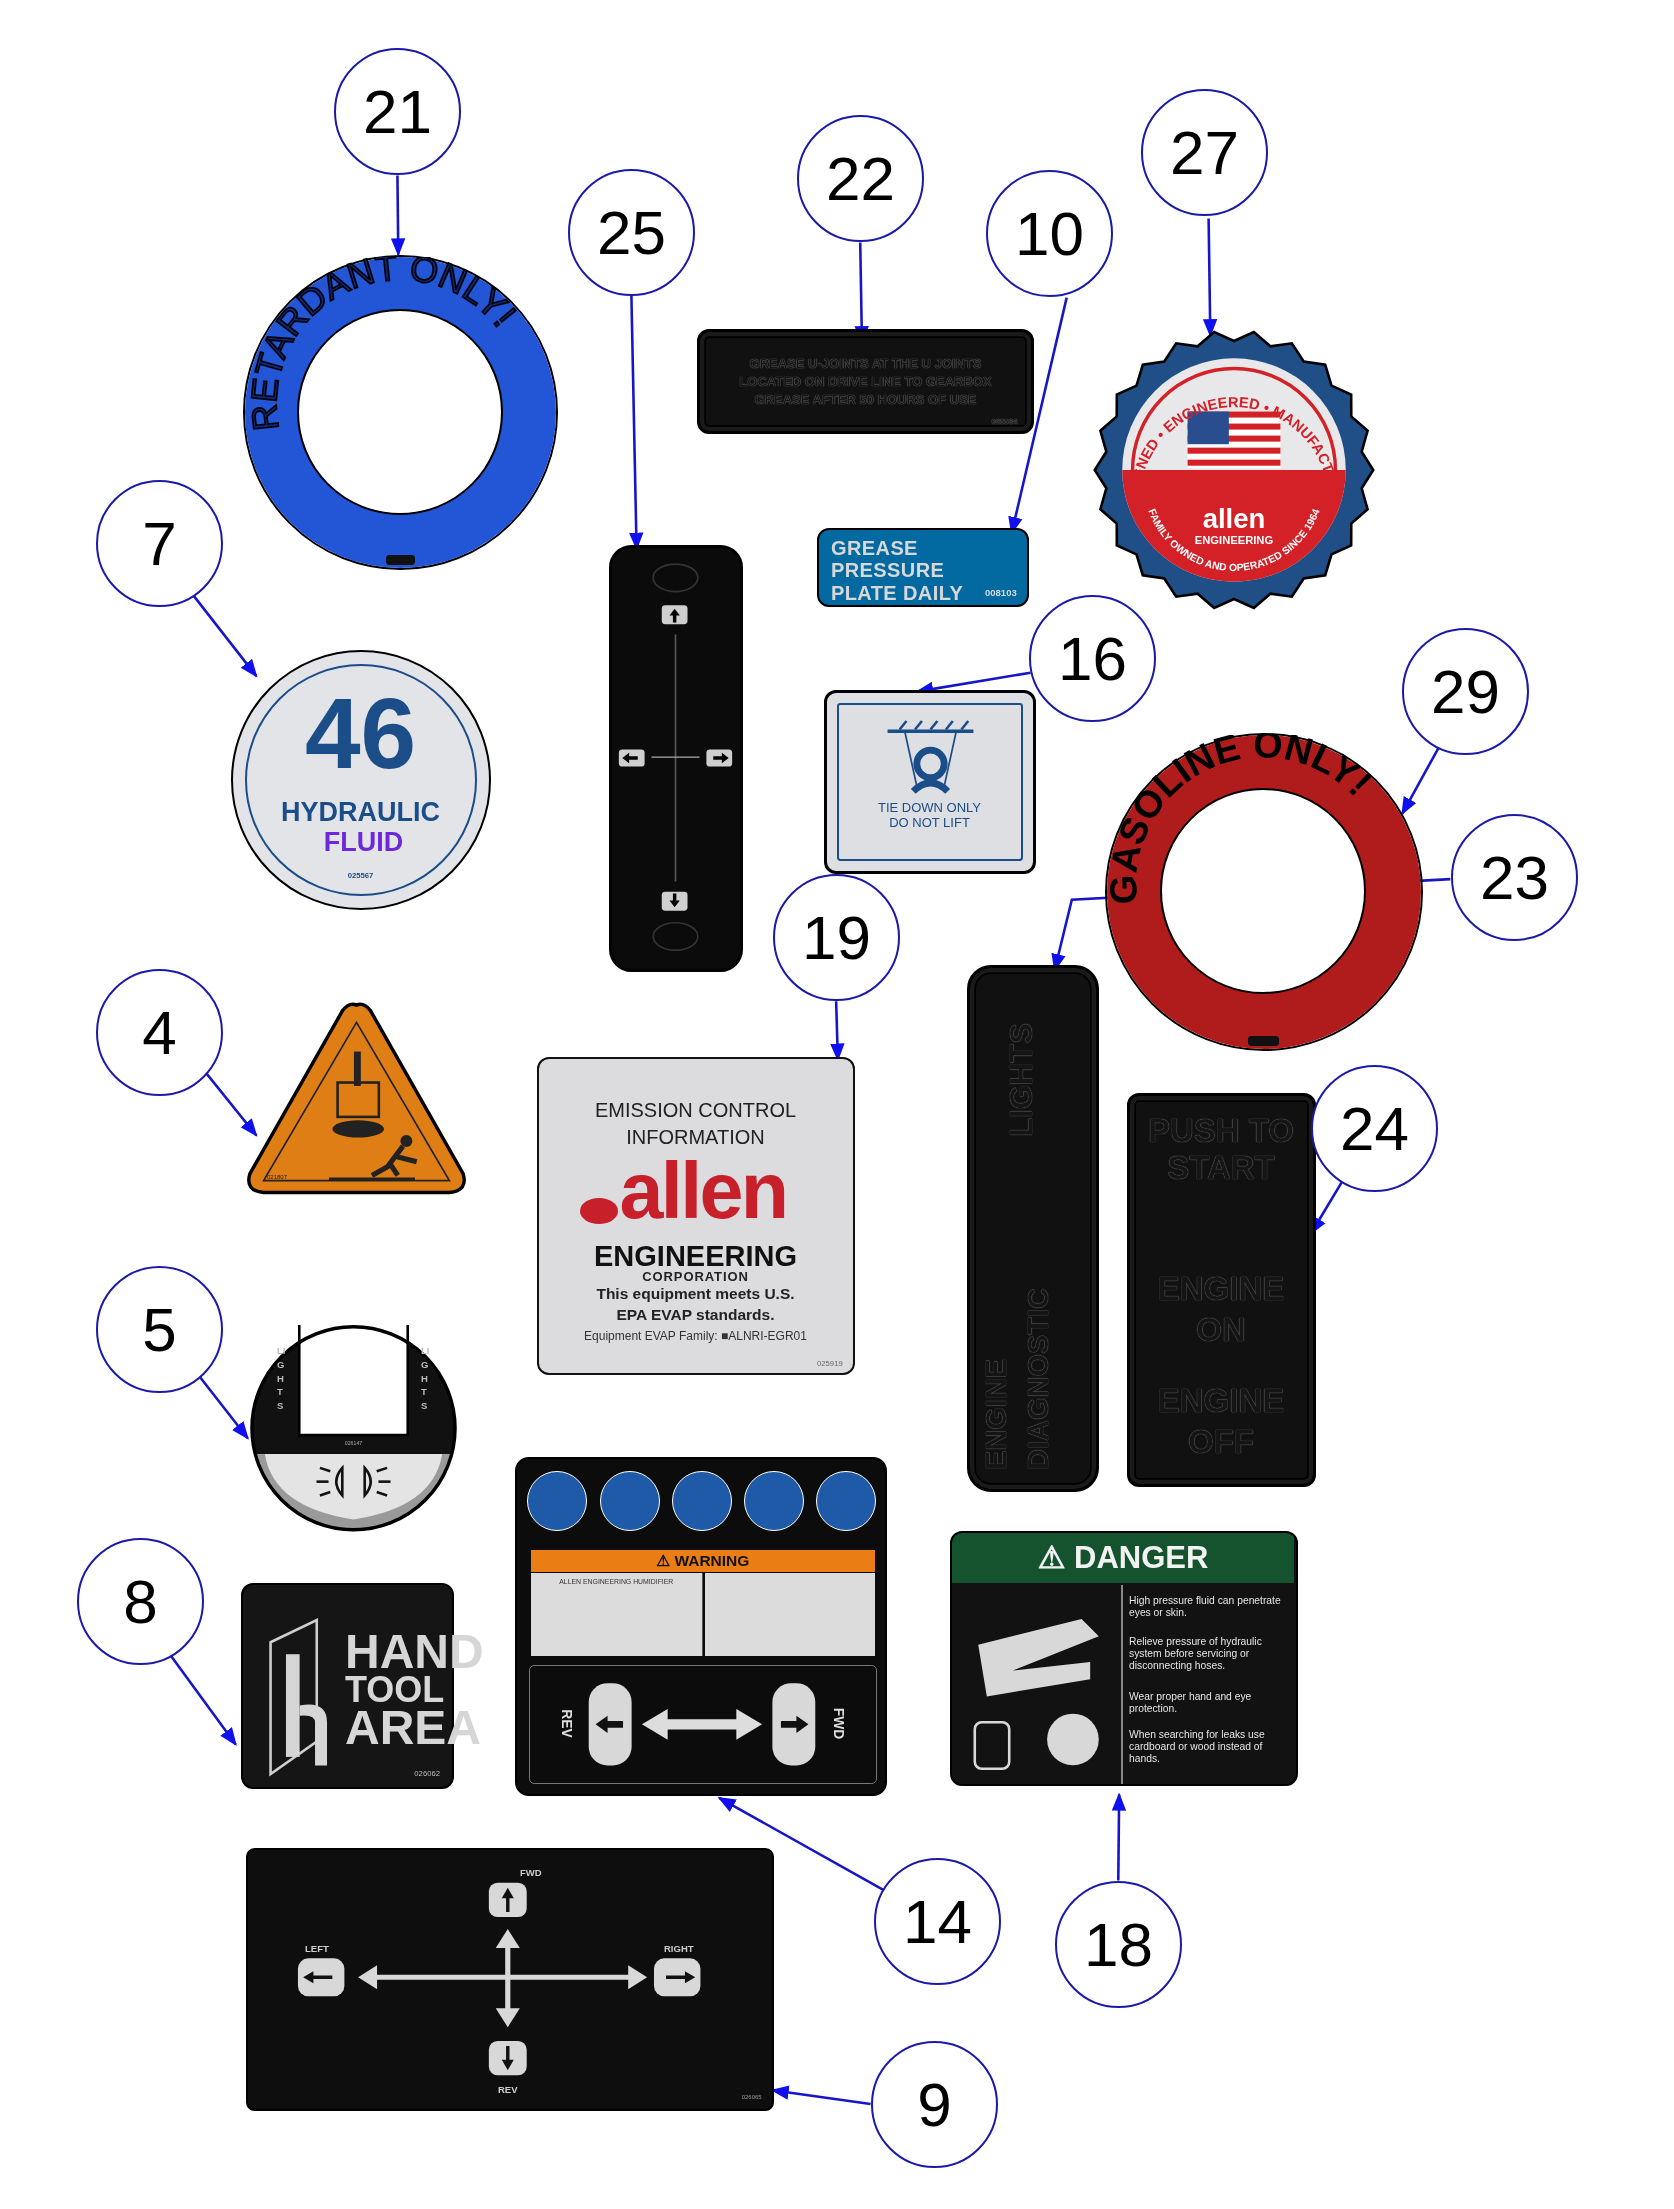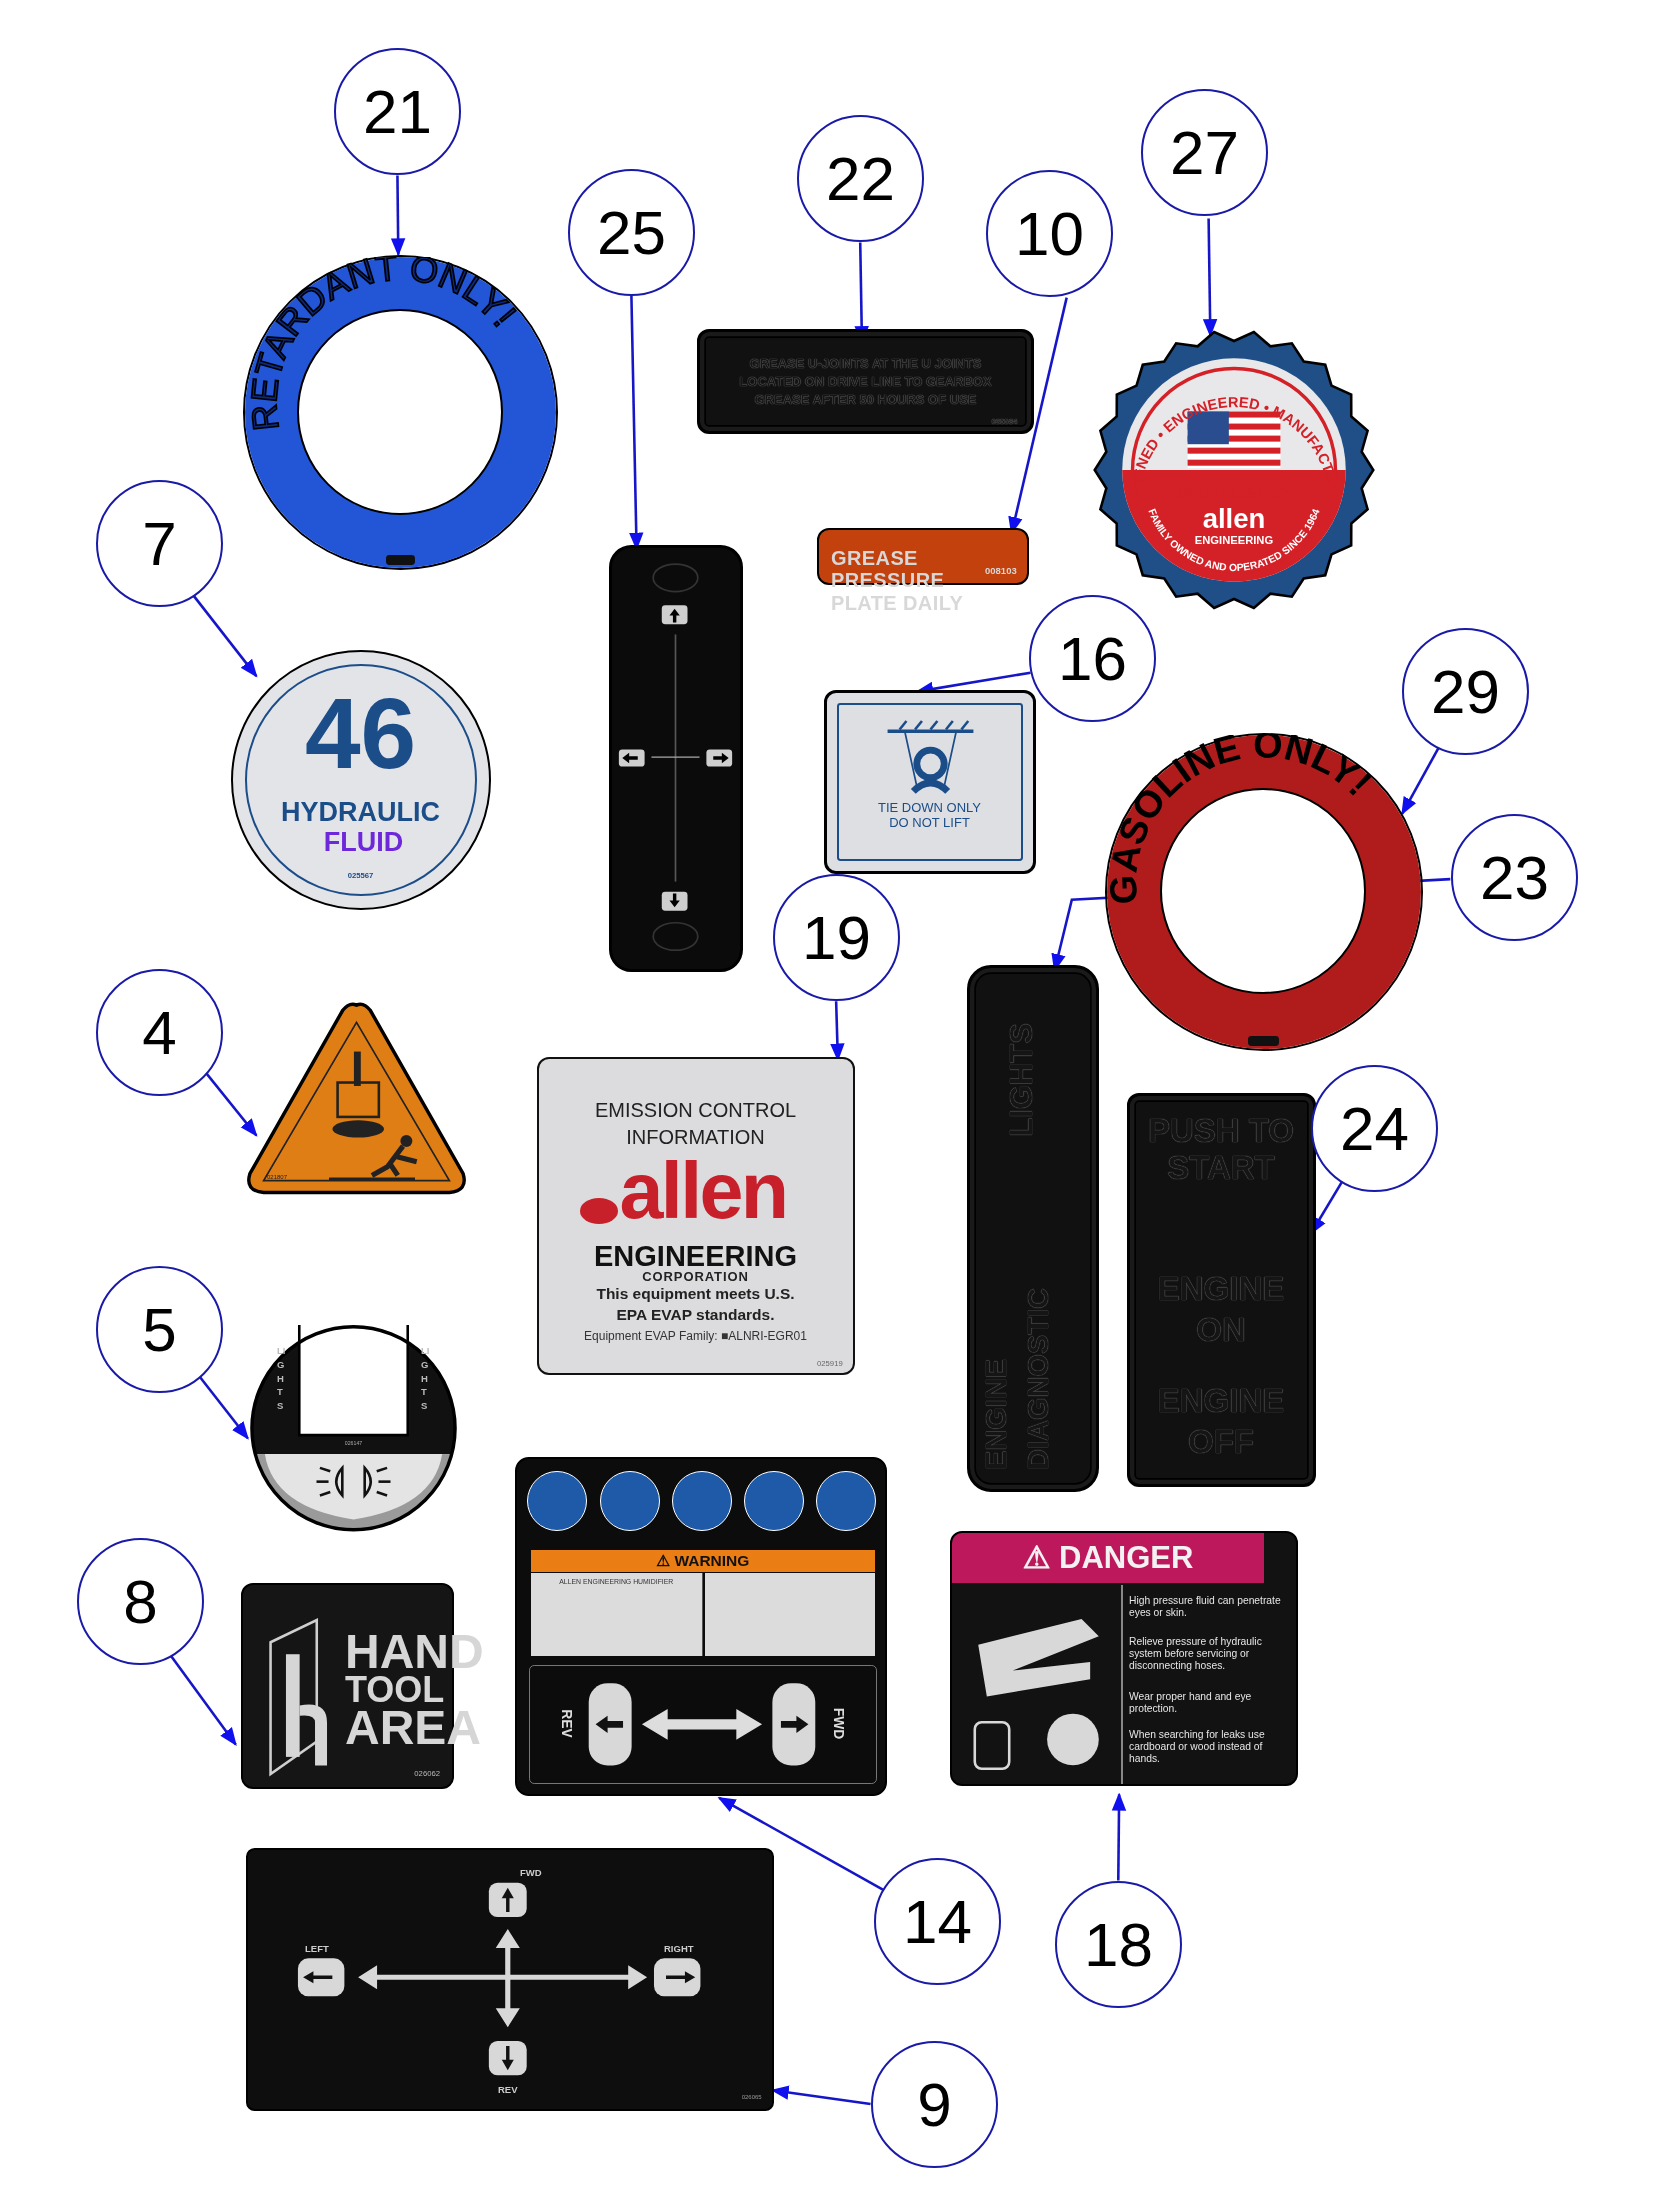--- a/index.html
+++ b/index.html
@@ -59,21 +59,21 @@
     <div class="tab" style="left:141px;top:298px;width:29px;height:10.3px;"></div>
   </div>
 
   <div class="abs decal-dark center" style="left:697px;top:329px;width:337px;height:105px;border-radius:12px;">
     <div class="embossed" style="font-size:13px;line-height:18px;">GREASE U-JOINTS AT THE U JOINTS</div>
     <div class="embossed" style="font-size:13px;line-height:18px;">LOCATED ON DRIVE LINE TO GEARBOX</div>
     <div class="embossed" style="font-size:13px;line-height:18px;">GREASE AFTER 50 HOURS OF USE</div>
     <div class="abs embossed small" style="right:13.8px;bottom:5.2px;font-size:7.7px;">025584</div>
   </div>
 
-  <div class="abs" style="left:817px;top:528px;width:212px;height:57px;background:#c2410c;border:2.6px solid #000;border-radius:12px;padding:17px 12px;color:#d8d8d8;">
+  <div class="abs" style="left:817px;top:528px;width:212px;height:79px;background:#0369a1;border:2.6px solid #000;border-radius:12px;padding:7px 12px;color:#d8d8d8;">
     <div style="font-weight:bold;font-size:20px;line-height:22.4px;letter-spacing:0.4px;">GREASE PRESSURE</div>
     <div style="font-weight:bold;font-size:20px;line-height:22.4px;letter-spacing:0.4px;">PLATE DAILY</div>
     <div class="abs" style="right:10.3px;bottom:6.9px;font-size:9.5px;font-weight:bold;">008103</div>
   </div>
 
   <div class="abs" style="left:1093px;top:329px;width:282px;height:282px;">
     <svg width="282" height="282" viewBox="0 0 328 328">
       <polygon id="gear27" fill="#1f4f86" stroke="#000" stroke-width="3" points="326.0,164.0 312.5,185.3 319.4,209.6 300.4,226.3 300.3,251.6 277.4,262.2 270.1,286.4 245.1,290.2 231.3,311.4 206.3,307.9 187.1,324.4 164.0,314.0 140.9,324.4 121.7,307.9 96.7,311.4 82.9,290.2 57.9,286.4 50.6,262.2 27.7,251.6 27.6,226.3 8.6,209.6 15.5,185.3 2.0,164.0 15.5,142.7 8.6,118.4 27.6,101.7 27.7,76.4 50.6,65.8 57.9,41.6 82.9,37.8 96.7,16.6 121.7,20.1 140.9,3.6 164.0,14.0 187.1,3.6 206.3,20.1 231.3,16.6 245.1,37.8 270.1,41.6 277.4,65.8 300.3,76.4 300.4,101.7 319.4,118.4 312.5,142.7"></polygon>
       <circle cx="164" cy="164" r="130" fill="#e8e8ea"></circle>
       <path d="M34,164 A130,130 0 0,0 294,164 Z" fill="#d42027"></path>
@@ -261,21 +261,21 @@
         <rect x="282" y="20" width="50" height="96" rx="22" fill="#d8d8d8"></rect>
           <path d="M324,68 l-14,-10 v6 h-18 v8 h18 v6 z" fill="#111"></path>
         <path d="M130,68 L160,50 L160,62 L240,62 L240,50 L270,68 L240,86 L240,74 L160,74 L160,86 Z" fill="#ddd"></path>
       </svg>
       <div class="abs" style="left:22.4px;top:50px;color:#ddd;font-weight:bold;font-size:13.8px;transform:rotate(90deg);">REV</div>
       <div class="abs" style="left:293px;top:50px;color:#ddd;font-weight:bold;font-size:13.8px;transform:rotate(90deg);">FWD</div>
     </div>
   </div>
 
   <div class="abs" style="left:950px;top:1531px;width:348px;height:255px;background:#121212;border:2.6px solid #000;border-radius:12px;overflow:hidden;">
-    <div class="abs" style="left:0;top:0;width:312px;height:50px;background:#be185d;color:#f2f2f2;font-weight:bold;font-size:31px;line-height:50px;text-align:center;">⚠ DANGER</div>
+    <div class="abs" style="left:0;top:0;width:342px;height:50px;background:#14532d;color:#f2f2f2;font-weight:bold;font-size:31px;line-height:50px;text-align:center;">⚠ DANGER</div>
     <div class="abs" style="left:169px;top:52px;width:1.7px;height:200px;background:#888;"></div>
     <svg class="abs" style="left:8.6px;top:60px;" width="155" height="181" viewBox="0 0 180 210">
       <path d="M20,60 L140,30 L160,50 L60,90 L150,80 L150,100 L30,120 Z" fill="#d8d8d8"></path>
       <rect x="16" y="150" width="40" height="54" rx="8" fill="none" stroke="#d8d8d8" stroke-width="3"></rect>
       <circle cx="130" cy="170" r="30" fill="#d8d8d8"></circle>
     </svg>
     <div class="abs" style="left:177px;top:62px;width:160px;color:#e6e6e6;font-size:10.3px;line-height:12px;">High pressure fluid can penetrate eyes or skin.</div>
     <div class="abs" style="left:177px;top:103px;width:160px;color:#e6e6e6;font-size:10.3px;line-height:12px;">Relieve pressure of hydraulic system before servicing or disconnecting hoses.</div>
     <div class="abs" style="left:177px;top:158px;width:160px;color:#e6e6e6;font-size:10.3px;line-height:12px;">Wear proper hand and eye protection.</div>
     <div class="abs" style="left:177px;top:196px;width:160px;color:#e6e6e6;font-size:10.3px;line-height:12px;">When searching for leaks use cardboard or wood instead of hands.</div>

